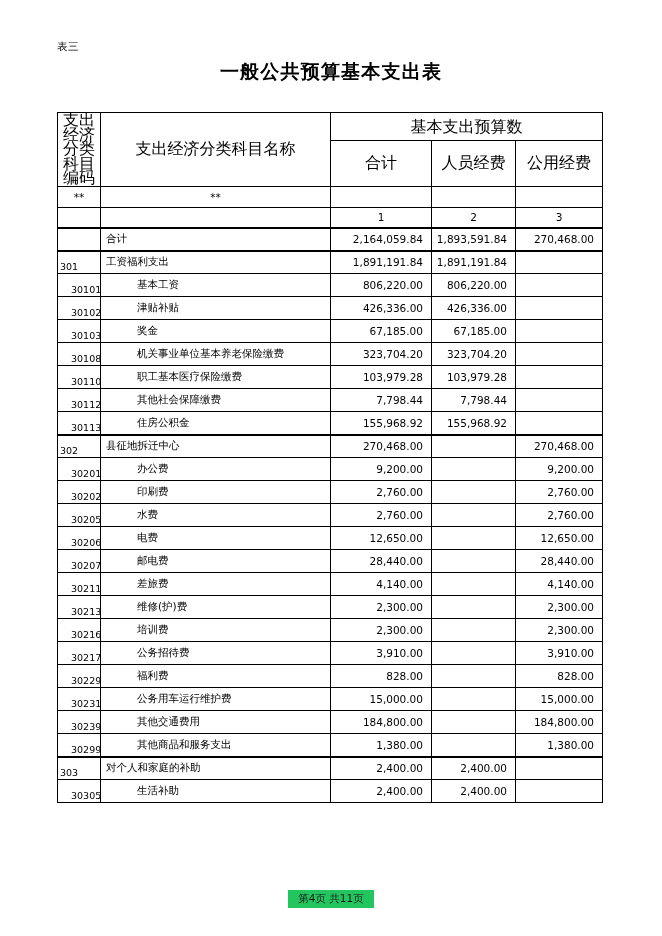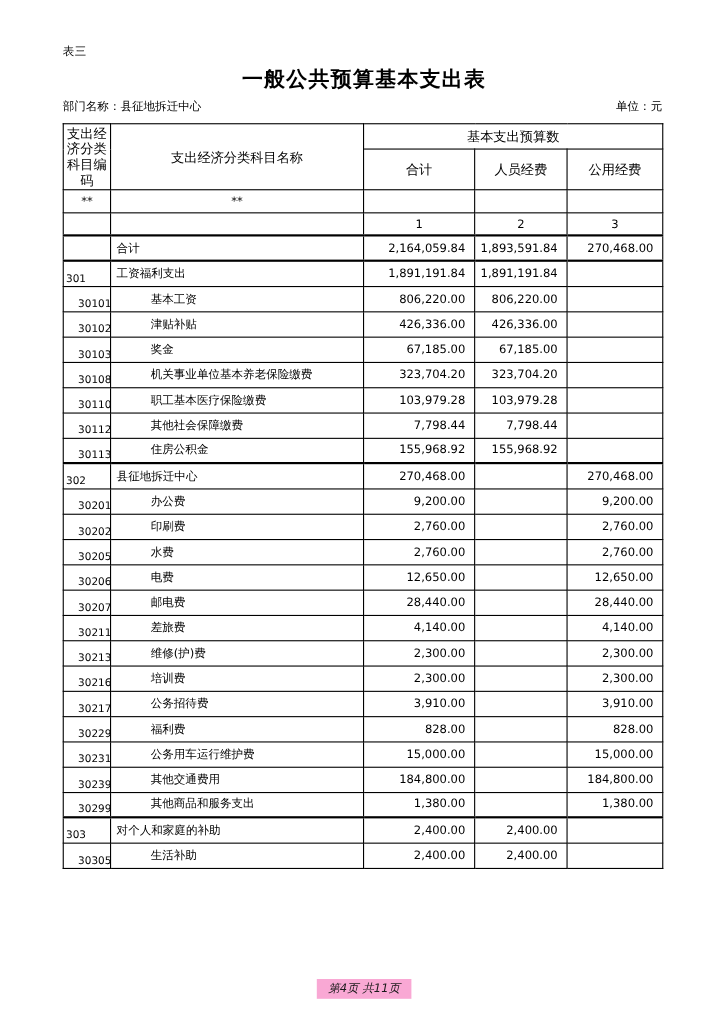--- a/index.html
+++ b/index.html
@@ -81,21 +81,21 @@
   
   .col-code   { width: 43px; }
   .col-name   { width: 230px; }
   .col-total  { width: 101px; }
   .col-person { width: 84px; }
   .col-public { width: 87px; }
 
   
   .hdr {
     text-align: center;
-    font-size: 12px;
+    font-size: 16px;
     line-height: 14px;
   }
   .hdr-code {
     height: 58px;
     overflow: hidden;
     position: relative;
     text-align: center;
     padding: 2px 2px 0 2px;
     box-sizing: border-box;
   }
@@ -159,40 +159,35 @@
 
   
   .footer {
     position: absolute;
     left: 0; right: 0;
     top: 887px;
     text-align: center;
   }
   .footer .pageno {
     display: inline-block;
-    background: #f9a8d4;
+    background: #22c55e;
     padding: 2px 10px;
     font-size: 10.5px;
     color: #1a1a1a;
-    font-style: italic;
   }
 </style>
 </head>
 <body>
 
 <div class="page">
 
   <div class="sheet-label">表三</div>
 
   <div class="doc-title">一般公共预算基本支出表</div>
 
-  <div class="meta-row">
-    <span class="meta-left">部门名称：县征地拆迁中心</span>
-    <span class="meta-right">单位：元</span>
-  </div>
 
   <table class="budget-table">
     <colgroup>
       <col class="col-code">
       <col class="col-name">
       <col class="col-total">
       <col class="col-person">
       <col class="col-public">
     </colgroup>
     <thead>

